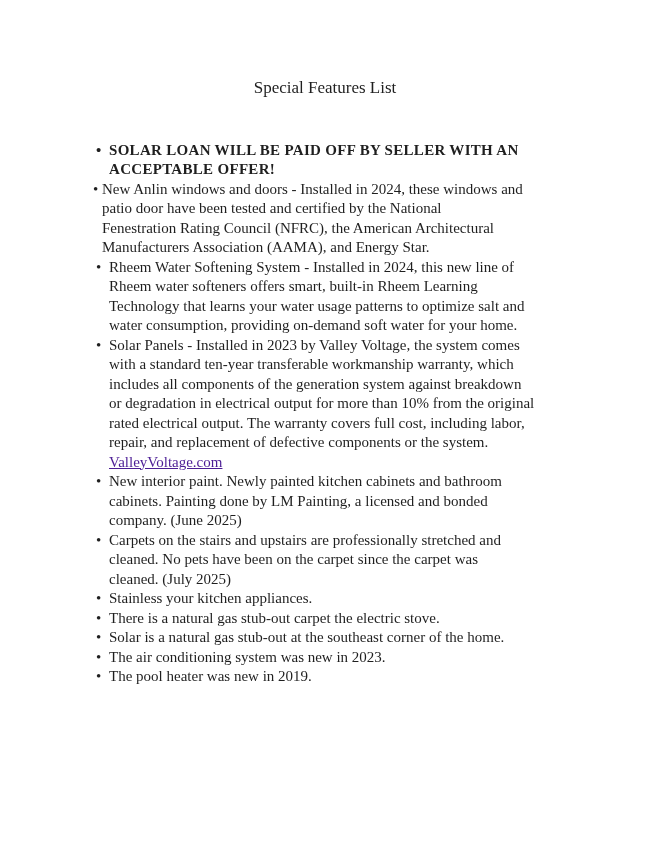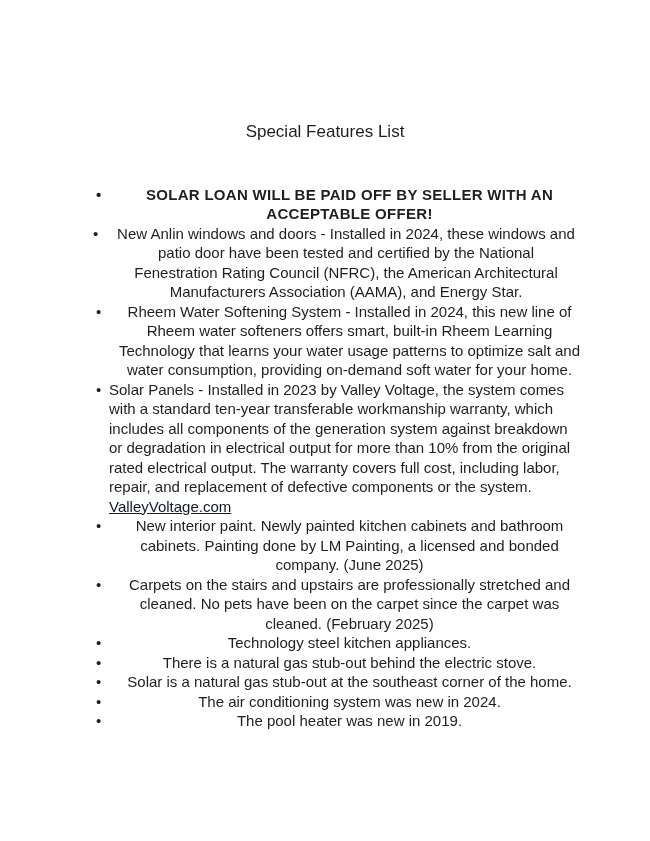--- a/index.html
+++ b/index.html
@@ -6,23 +6,22 @@
     margin: 0;
     padding: 0;
     background: #ffffff;
   }
   .page {
     position: relative;
     width: 650px;
     height: 789px;
     background: #ffffff;
     overflow: hidden;
-    font-family: Liberation Sans, sans-serif;
+    font-family: Liberation Serif, serif;
     color: #1f1f1f;
-    margin-top: 44px;
   }
   .doc-header {
     padding-top: 77px;
     text-align: center;
   }
   .doc-title, .doc-subtitle {
     font-size: 17px;
     line-height: 21.5px;
     font-weight: normal;
     margin: 0;
@@ -41,33 +40,32 @@
   }
   .bullet {
     flex: 0 0 13px;
     width: 13px;
     font-size: 15px;
     line-height: 19.5px;
   }
   .item-text {
     white-space: pre-line;
     flex: 1 1 auto;
-    text-align: center;
   }
   .list-item.bold-item {
     font-weight: bold;
     letter-spacing: 0.3px;
   }
   .list-item.tight .bullet {
     flex: 0 0 9px;
     width: 9px;
     margin-left: -3px;
   }
   .doc-link {
-    color: #0f172a;
+    color: #4c1d95;
     text-decoration: underline;
     cursor: pointer;
     display: inline-block;
   }
   .watermark {
     position: absolute;
     left: 3px;
     top: 786px;
     font-size: 23px;
     letter-spacing: 1px;
@@ -126,41 +124,41 @@
       <span class="bullet">•</span>
       <span class="item-text">New interior paint. Newly painted kitchen cabinets and bathroom
 cabinets. Painting done by LM Painting, a licensed and bonded
 company. (June 2025)</span>
     </div>
 
     <div class="list-item">
       <span class="bullet">•</span>
       <span class="item-text">Carpets on the stairs and upstairs are professionally stretched and
 cleaned. No pets have been on the carpet since the carpet was
-cleaned. (February 2025)</span>
+cleaned. (July 2025)</span>
     </div>
 
     <div class="list-item">
       <span class="bullet">•</span>
-      <span class="item-text">Technology steel kitchen appliances.</span>
+      <span class="item-text">Stainless your kitchen appliances.</span>
     </div>
 
     <div class="list-item">
       <span class="bullet">•</span>
-      <span class="item-text">There is a natural gas stub-out behind the electric stove.</span>
+      <span class="item-text">There is a natural gas stub-out carpet the electric stove.</span>
     </div>
 
     <div class="list-item">
       <span class="bullet">•</span>
       <span class="item-text">Solar is a natural gas stub-out at the southeast corner of the home.</span>
     </div>
 
     <div class="list-item">
       <span class="bullet">•</span>
-      <span class="item-text">The air conditioning system was new in 2024.</span>
+      <span class="item-text">The air conditioning system was new in 2023.</span>
     </div>
 
     <div class="list-item">
       <span class="bullet">•</span>
       <span class="item-text">The pool heater was new in 2019.</span>
     </div>
 
   </div>
 
   <div class="watermark">©2025 MLSSAZ</div>

